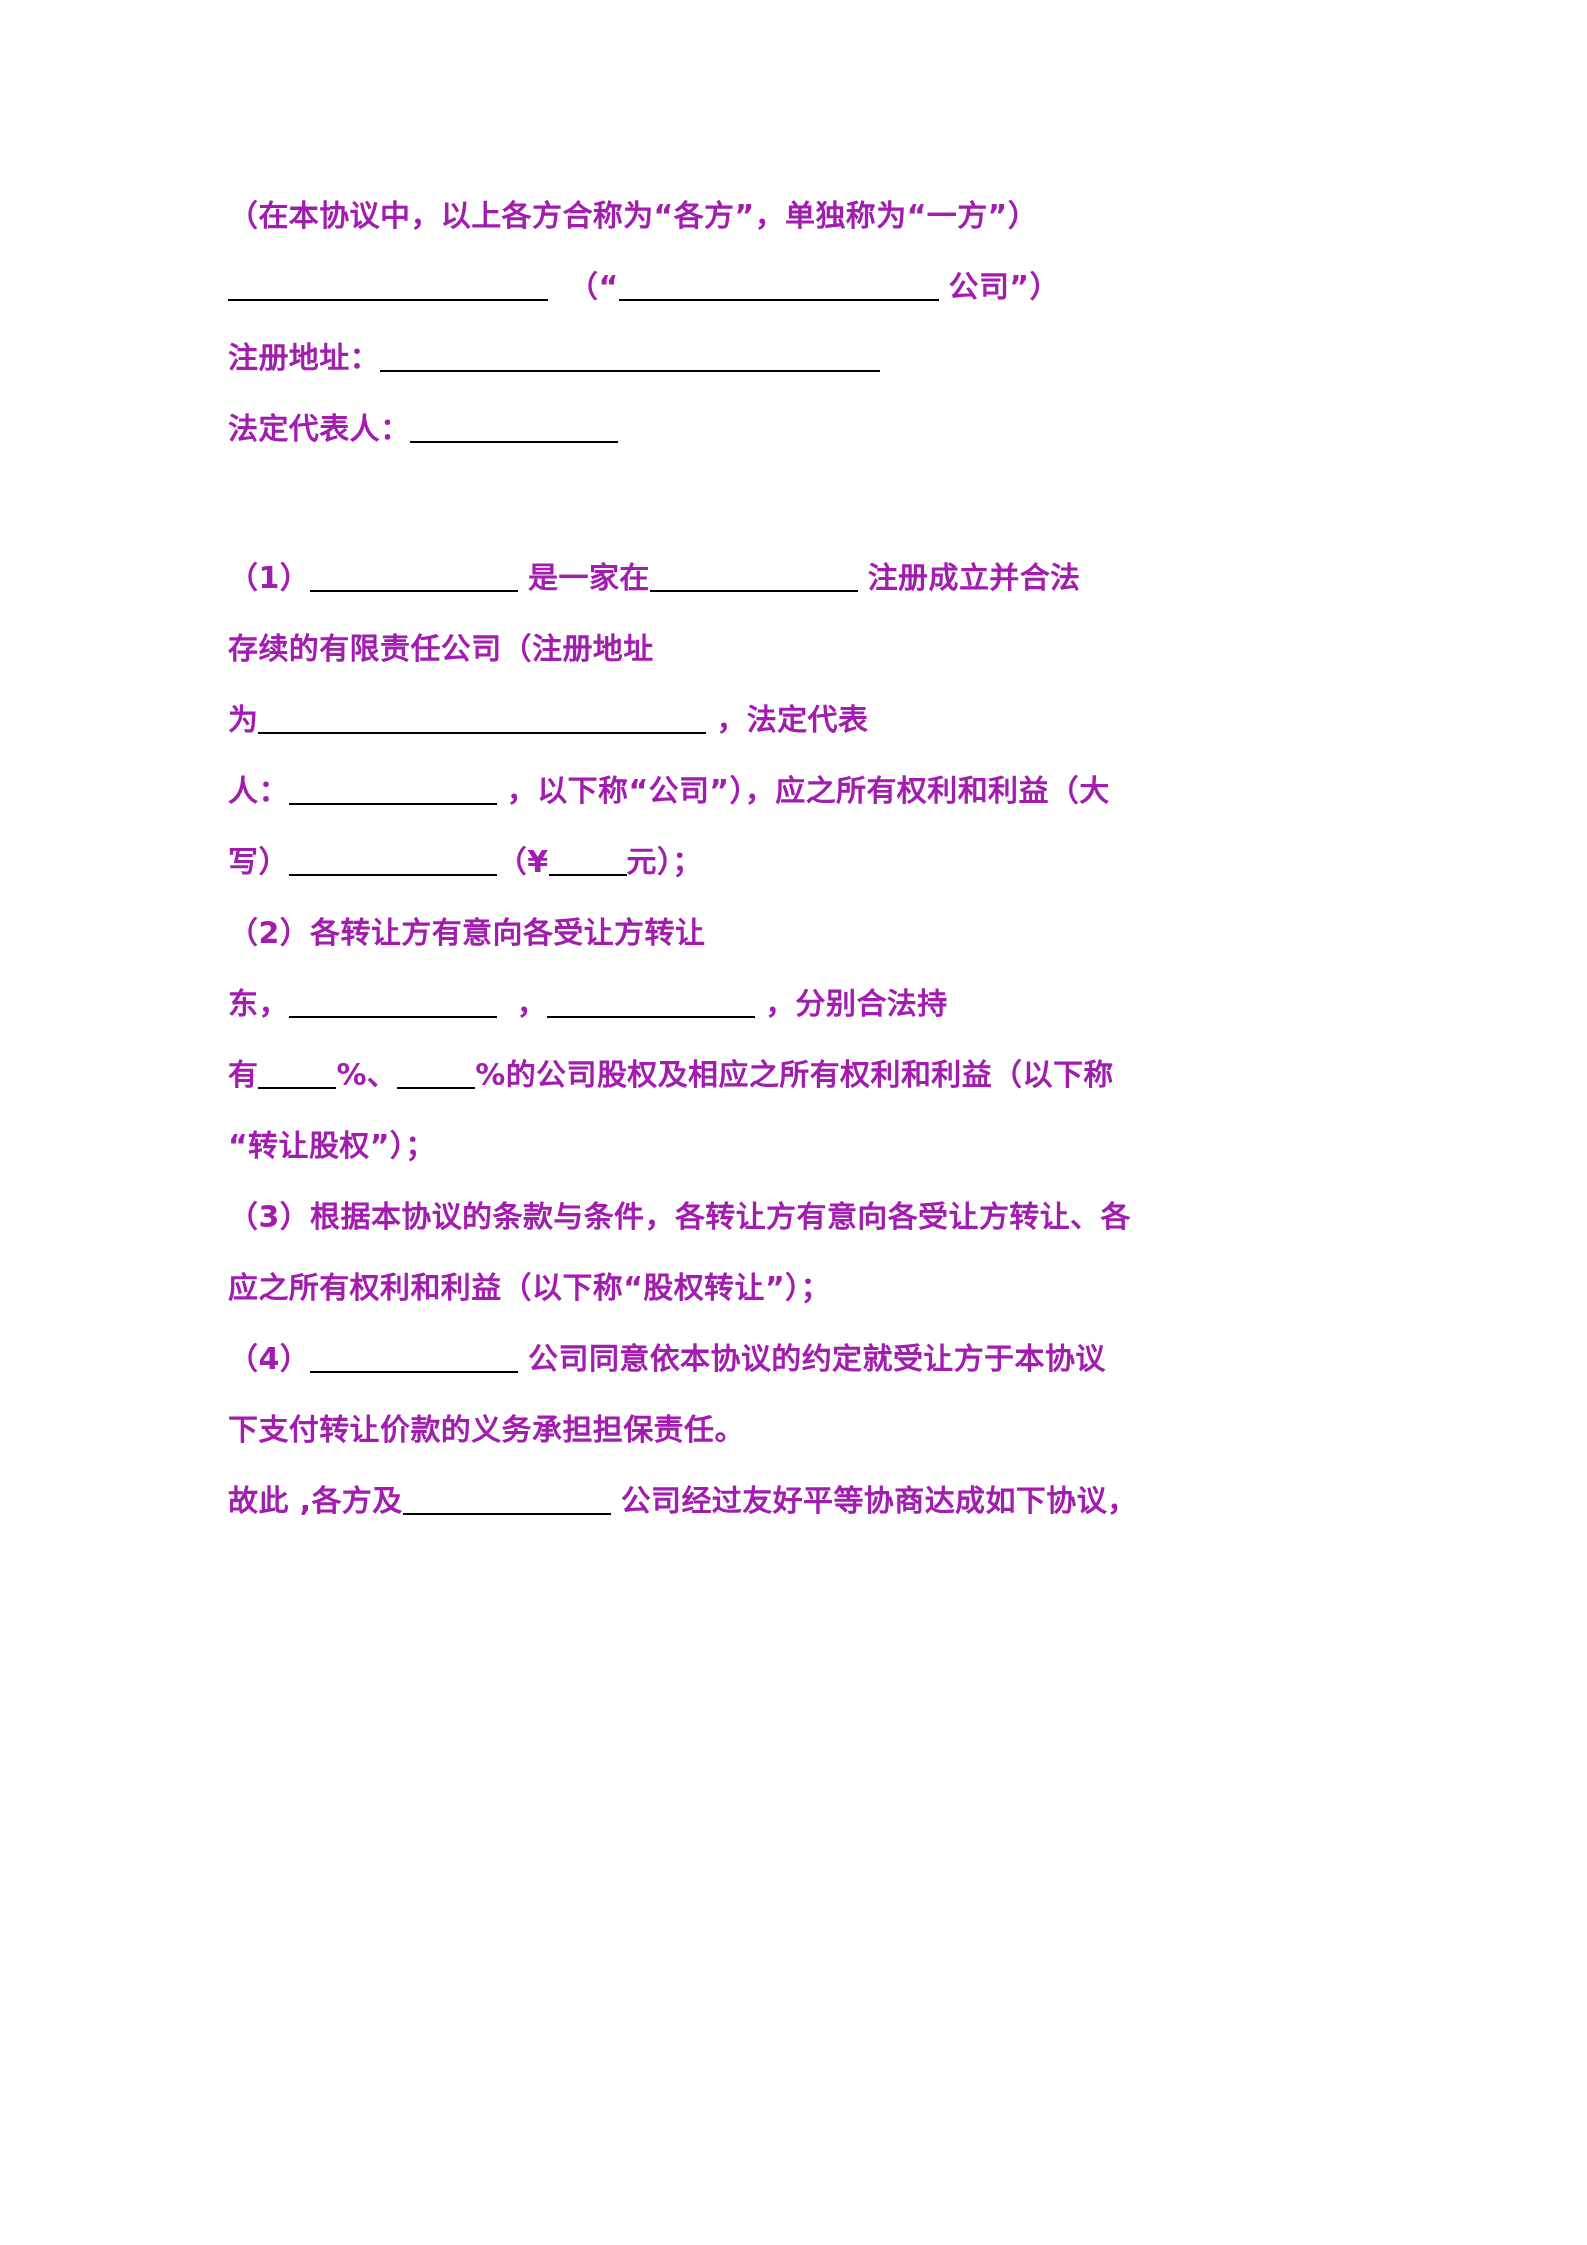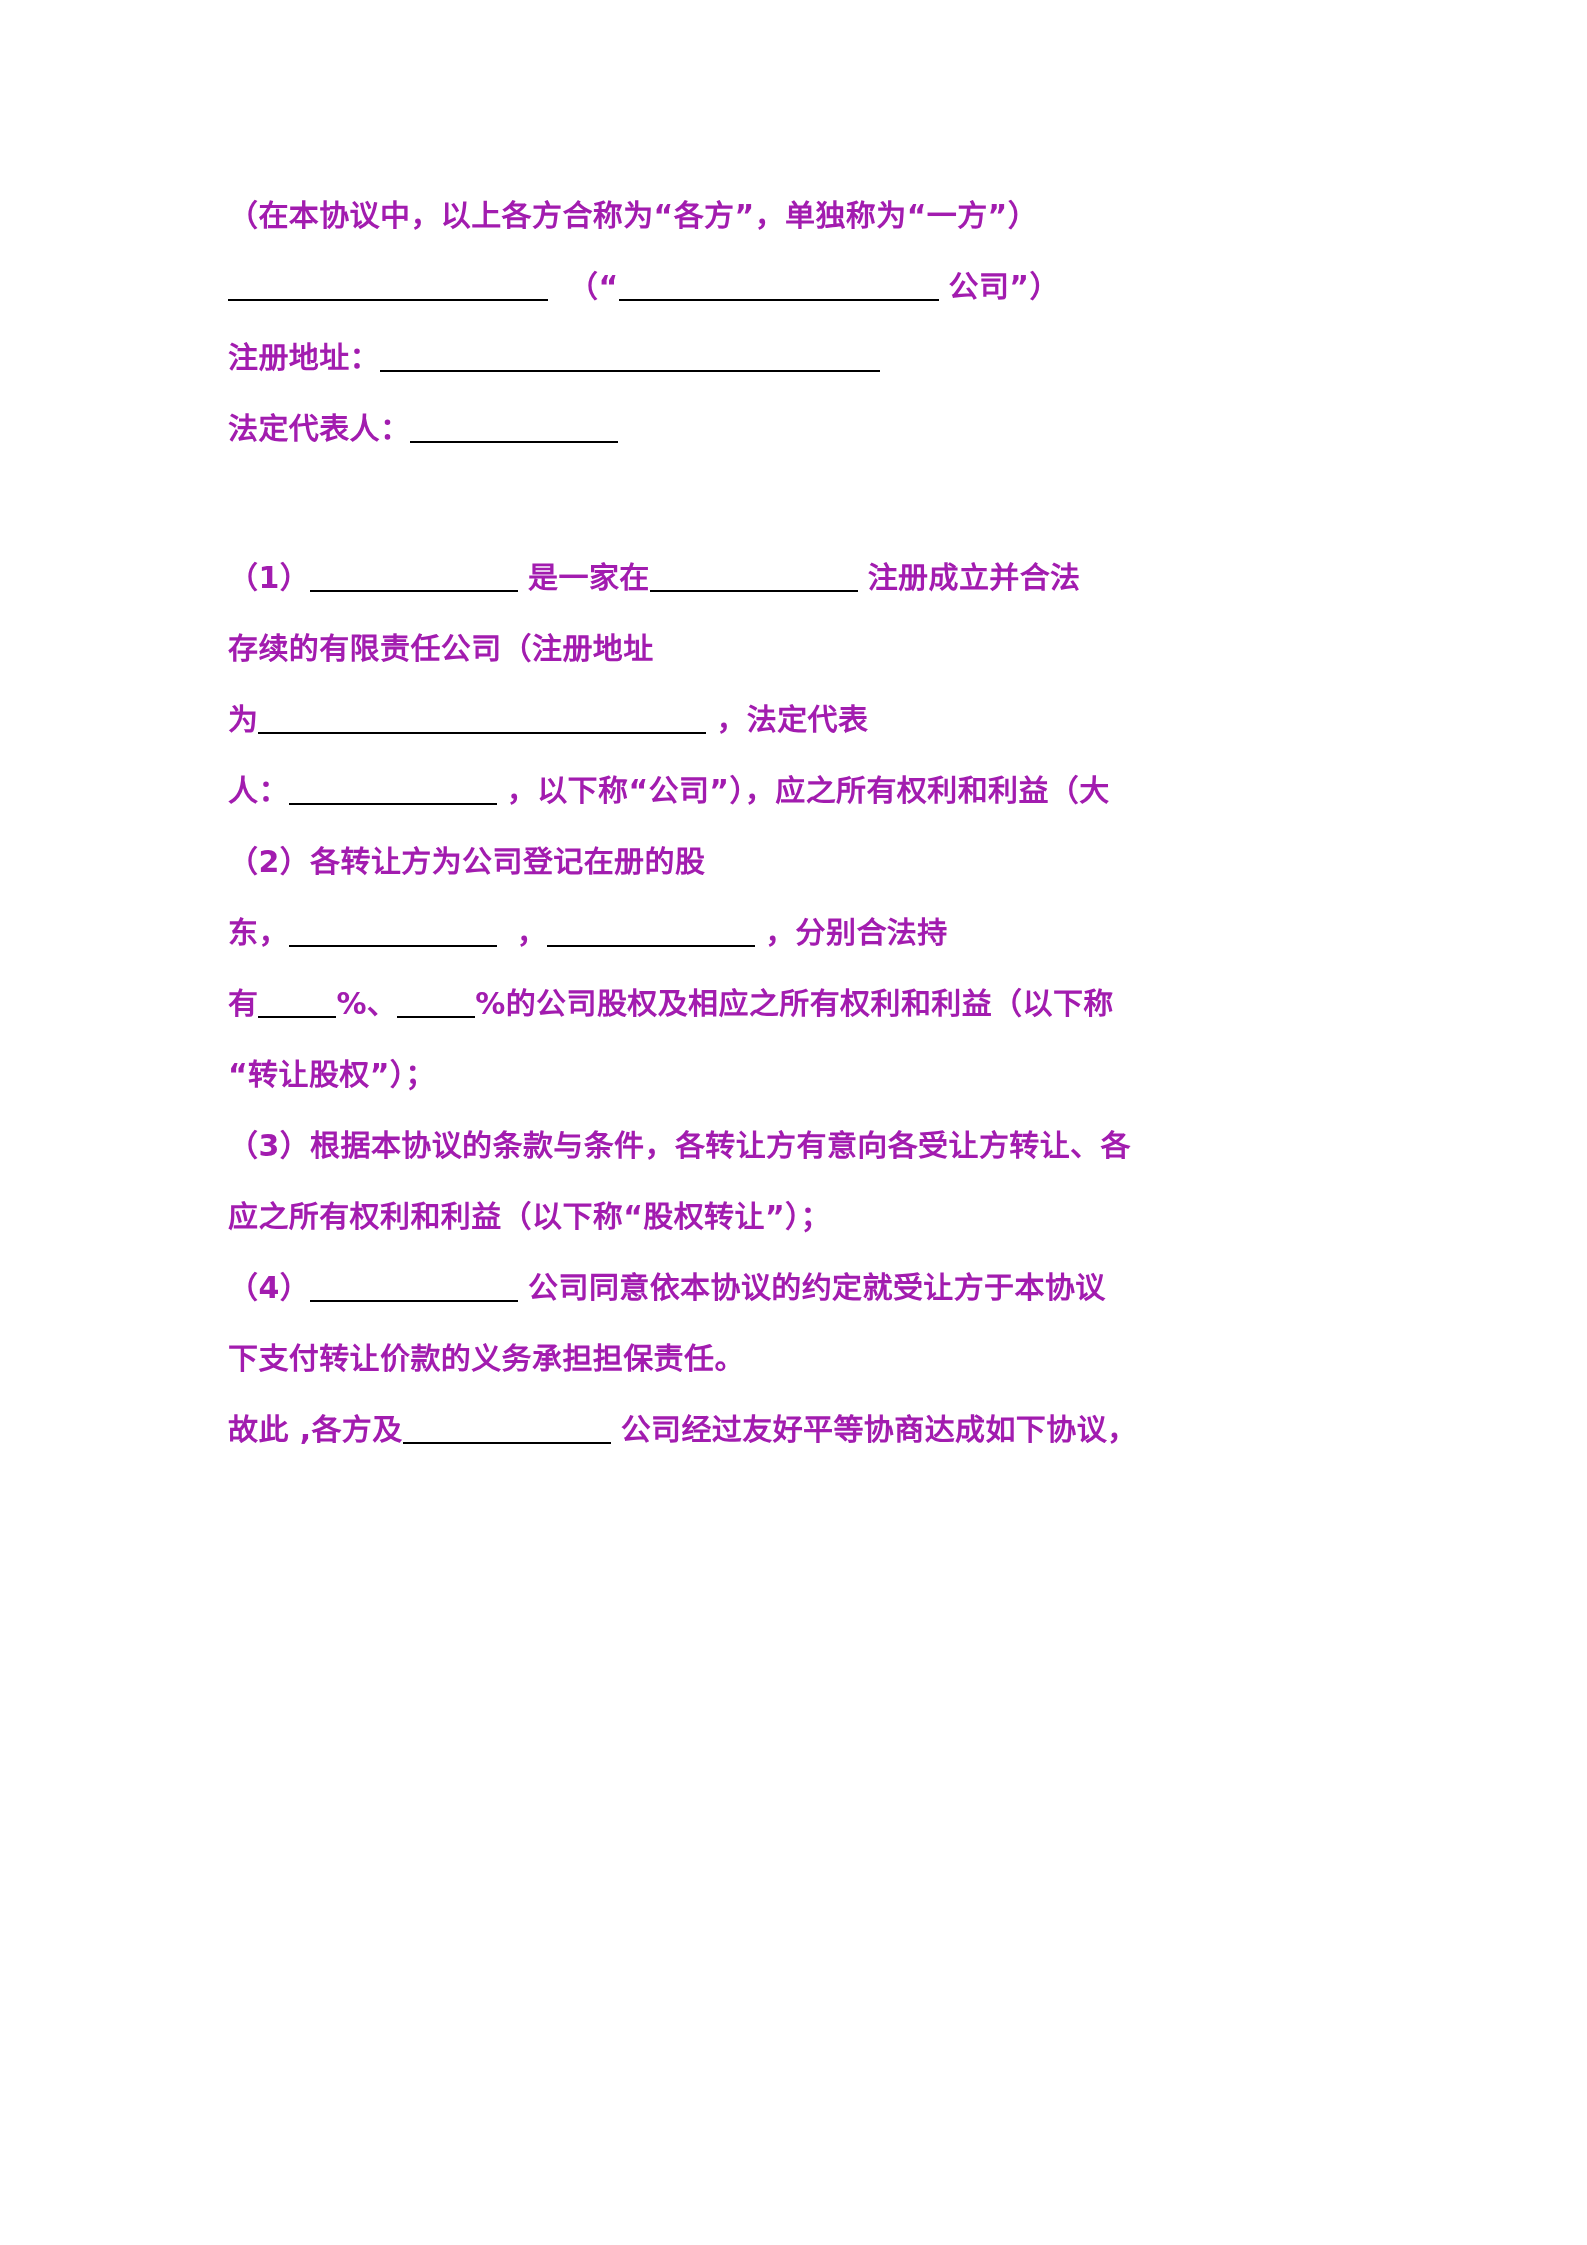--- a/index.html
+++ b/index.html
@@ -84,23 +84,26 @@
     </div>
 
     <div class="para">
       <span>为</span><span class="blank w-2xl"></span><span class="gap-s"></span><span>，法定代表</span>
     </div>
 
     <div class="para">
       <span>人：</span><span class="blank w-md"></span><span class="gap-s"></span><span>，以下称“公司”），应之所有权利和利益（大</span>
     </div>
 
+    <div class="para">
+      <span>写）</span><span class="blank w-md"></span><span>（¥</span><span class="blank w-xs"></span><span>元）；</span>
+    </div>
 
     <div class="para">
-      <span>（2）</span><span>各转让方为公司登记在册的股</span>
+      <span>（2）</span><span>各转让方有意向各受让方转让</span>
     </div>
 
     <div class="para">
       <span>东，</span><span class="blank w-md"></span><span class="gap-m"></span><span>，</span><span class="blank w-md"></span><span class="gap-s"></span><span>，分别合法持</span>
     </div>
 
     <div class="para">
       <span>有</span><span class="blank w-xs"></span><span>%、</span><span class="blank w-xs"></span><span>%的公司股权及相应之所有权利和利益（以下称</span>
     </div>
 

